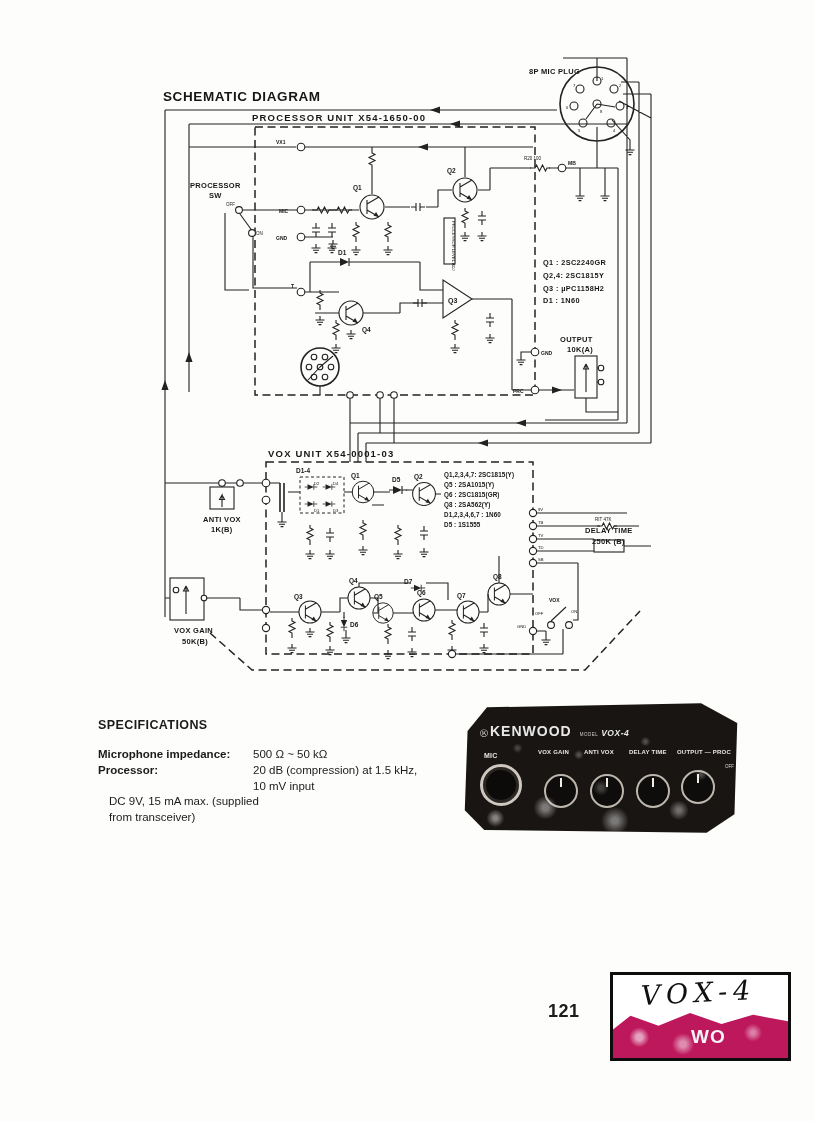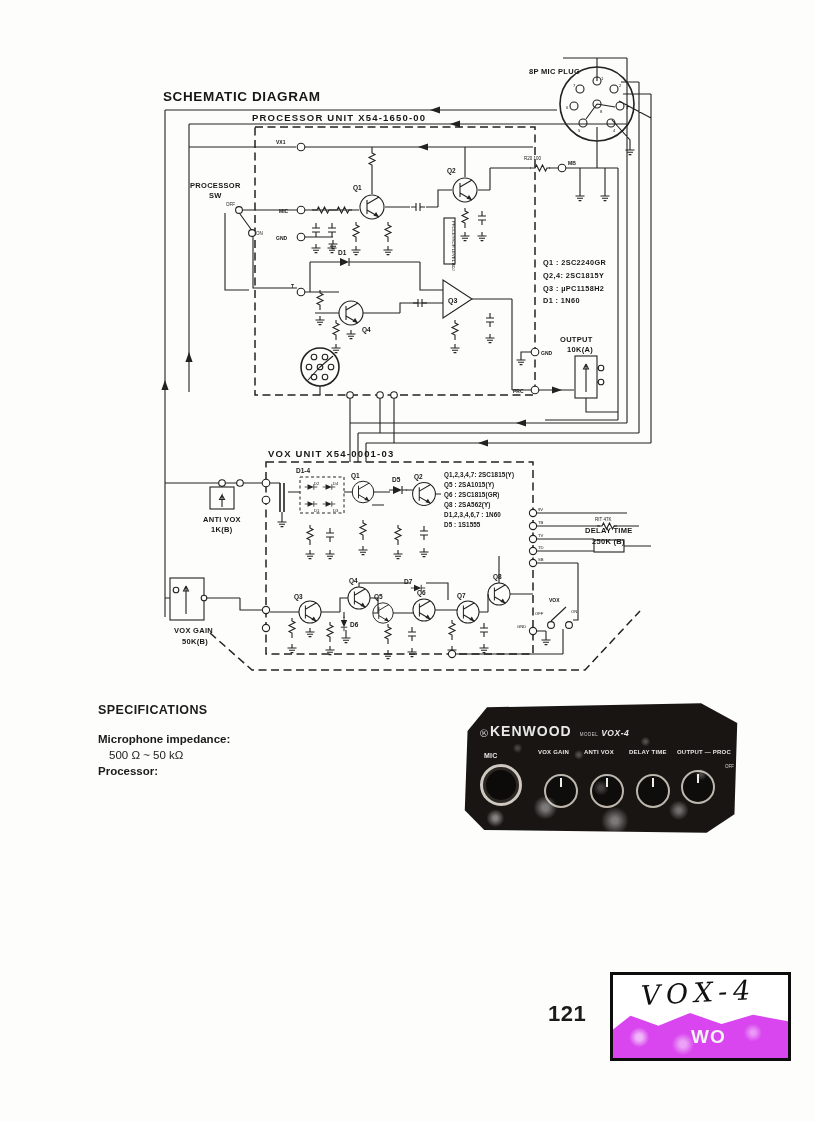--- a/index.html
+++ b/index.html
@@ -17,22 +17,22 @@
   .t65{font-size:6.5px;font-weight:bold;}
   .t7{font-size:7px;font-weight:bold;}
   .t5{font-size:5px;font-weight:bold;}
   .t45{font-size:4.5px;}
   .t42{font-size:4.2px;}
   .tpart{font-size:7.3px;font-weight:bold;letter-spacing:.4px;}
   .tpart2{font-size:6.3px;font-weight:bold;letter-spacing:.1px;}
   .term{fill:#fff;stroke:#222;stroke-width:1.1;}
 
   #specs{position:absolute;left:98px;top:703px;width:382px;}
-  .spec-head{font-size:12.5px;font-weight:bold;letter-spacing:.4px;margin:0 0 15px 0;}
-  .spec-row{display:flex;font-size:11.5px;line-height:15.8px;flex-direction:column;}
+  .spec-head{font-size:12.5px;font-weight:bold;letter-spacing:.4px;margin:15px 0 15px 0;}
+  .spec-row{display:flex;font-size:11.5px;line-height:15.8px;}
   .spec-label{width:144px;flex:none;font-weight:bold;}
   .spec-value{width:236px;white-space:pre-line;margin-left:11px;}
 
   #photo{position:absolute;left:462px;top:702px;width:278px;height:132px;}
   .panel{position:absolute;inset:0;background:#181512;
     clip-path:polygon(2% 22%,9% 4%,86% 1%,99% 16%,98% 85%,88% 99%,8% 97%,1% 82%);}
   .panel::after{content:"";position:absolute;inset:0;opacity:.85;
     background:
       radial-gradient(circle at 12% 88%, rgba(255,255,255,.55) 2px, transparent 9px),
       radial-gradient(circle at 30% 80%, rgba(255,255,255,.5) 3px, transparent 12px),
@@ -52,27 +52,27 @@
   .p0{left:22px;top:50px;font-size:7px;}
   .p1{left:76px;}.p2{left:122px;}.p3{left:167px;}.p4{left:215px;}
   .sidelbl{position:absolute;right:6px;top:62px;color:#d8d8d8;font-size:4.5px;}
   .jack{position:absolute;left:18px;top:62px;width:36px;height:36px;border-radius:50%;
         border:3px solid #cfc8c0;background:#0c0b0a;box-shadow:inset 0 0 0 3px #2a2622;}
   .knob{position:absolute;top:72px;width:30px;height:30px;border-radius:50%;
         background:#0e0d0b;border:2px solid #bdb6ad;}
   .knob i{position:absolute;left:50%;top:2px;width:2px;height:9px;background:#f0ece6;margin-left:-1px;}
   .k1{left:82px;}.k2{left:128px;}.k3{left:174px;}.k4{left:219px;top:68px;}
 
-  #pagenum{position:absolute;left:548px;top:1001px;font-size:22px;font-weight:bold;letter-spacing:.5px;}
+  #pagenum{position:absolute;left:548px;top:1001px;font-size:18px;font-weight:bold;letter-spacing:.5px;}
 
   #stamp{position:absolute;left:610px;top:972px;width:181px;height:89px;
          border:3px solid #0d0d0d;background:#fff;box-sizing:border-box;}
   .hand{position:absolute;left:28px;top:2px;font-family:"DejaVu Serif",serif;font-style:italic;
         font-size:27px;letter-spacing:6px;transform:rotate(-3deg);color:#101010;}
-  .frag{position:absolute;left:0;right:0;bottom:0;height:46px;background:#d946ef;
+  .frag{position:absolute;left:0;right:0;bottom:0;height:46px;background:#be185d;
         clip-path:polygon(0 38%,10% 8%,26% 30%,44% 2%,62% 26%,80% 6%,100% 20%,100% 100%,0 100%);}
   .frag::after{content:"";position:absolute;inset:0;
         background:
          radial-gradient(circle at 15% 55%, rgba(255,255,255,.6) 3px, transparent 10px),
          radial-gradient(circle at 40% 70%, rgba(255,255,255,.5) 3px, transparent 11px),
          radial-gradient(circle at 80% 45%, rgba(255,255,255,.45) 2px, transparent 9px);}
   .fragtxt{position:absolute;left:78px;top:14px;color:#f4f4f4;font-size:19px;font-weight:bold;
            letter-spacing:1px;z-index:2;}
 </style>
 </head>
@@ -410,22 +410,26 @@
 </svg>
 
 <div id="specs">
   <div class="spec-head">SPECIFICATIONS</div>
   <div class="spec-row">
       <span class="spec-label">Microphone impedance:</span>
       <span class="spec-value">500 Ω ~ 50 kΩ</span>
     </div>
   <div class="spec-row">
       <span class="spec-label">Processor:</span>
+      <span class="spec-value">20 dB (compression) at 1.5 kHz,
+10 mV input</span>
     </div>
   <div class="spec-row">
+      <span class="spec-value">DC 9V, 15 mA max. (supplied
+from transceiver)</span>
     </div>
 </div>
 
 <div id="photo">
   <div class="panel">
     <div class="brandrow">
       <span class="klogo">Ⓚ</span><span class="brand">KENWOOD</span><span class="modlbl">MODEL</span><span class="model">VOX-4</span>
     </div>
     <span class="plabel p0">MIC</span>
     <span class="plabel p1">VOX GAIN</span>

